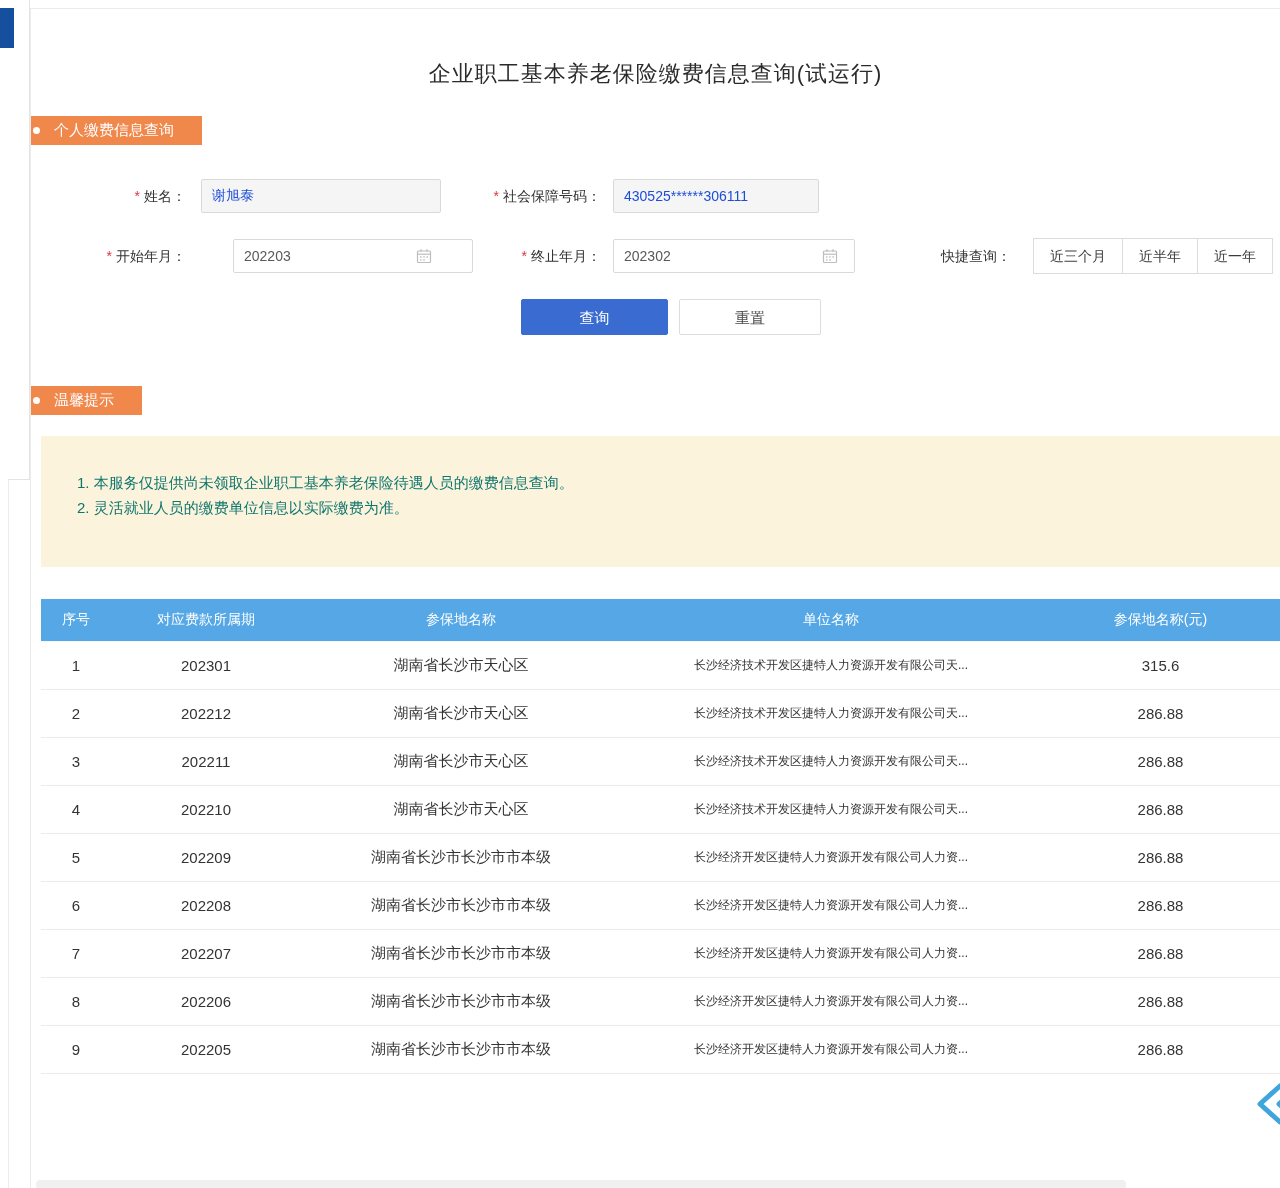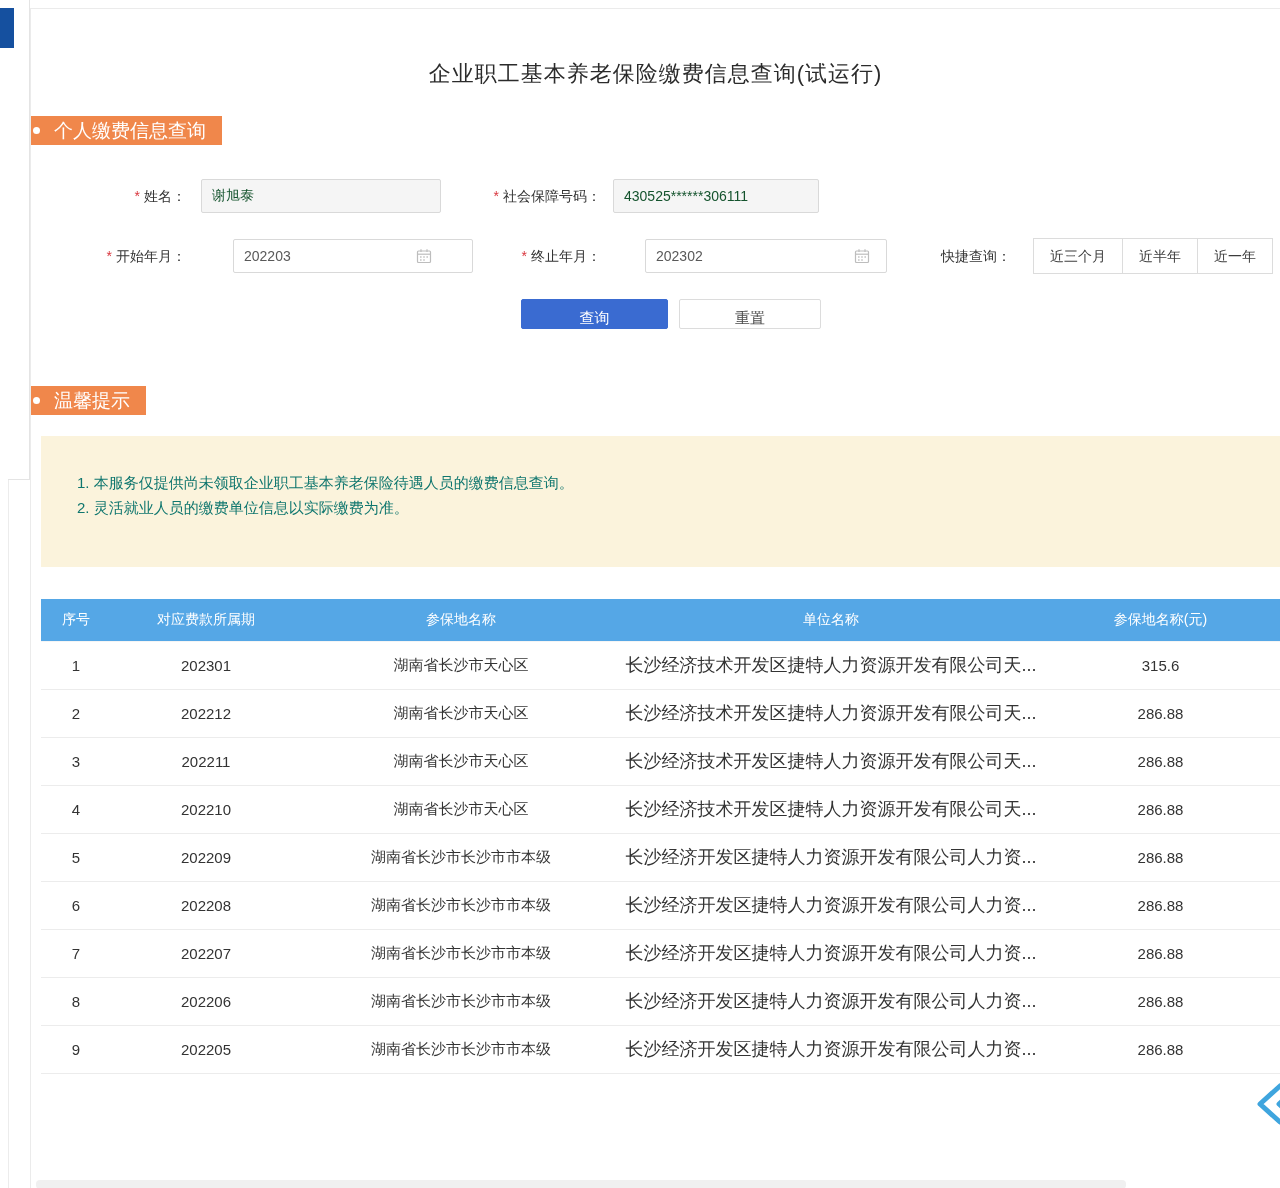--- a/index.html
+++ b/index.html
@@ -14,57 +14,57 @@
 
   
   .main { position:absolute; left:30px; top:8px; width:1250px; height:1180px;
     background:#fff; border-left:1px solid #ebebeb; border-top:1px solid #ebebeb; overflow:hidden; }
 
   .page-title { position:absolute; top:50px; left:0; width:100%; text-align:center;
     font-size:22px; color:#2b2b2b; letter-spacing:1px; }
 
   
   .ribbon { position:absolute; left:-12px; height:29px; background:#f0874b; color:#fff;
-    display:flex; align-items:center; padding:0 16px 0 14px; font-size:19px; }
+    display:flex; align-items:center; padding:0 28px 0 14px; font-size:15px; }
   .ribbon .dot { width:7px; height:7px; border-radius:50%; background:#fff; margin-right:14px; }
   .ribbon-fold { position:absolute; left:-12px; width:12px; height:14px; background:#d8681f;
     clip-path:polygon(0 0,100% 0,100% 100%); }
 
   
   .flabel { position:absolute; height:34px; line-height:34px; font-size:14px; color:#333; text-align:right; white-space:nowrap; }
   .star { color:#d9363e; margin-right:4px; font-size:14px; }
   .finput { position:absolute; height:34px; border:1px solid #d9d9d9; border-radius:2px;
     background:#fff; font-size:14px; color:#595959; padding:0 28px 0 10px;
     font-family:"Liberation Sans","DejaVu Sans",sans-serif; }
-  .finput.disabled { background:#f5f5f5; color:#14532d; padding-right:16px; }
+  .finput.disabled { background:#f5f5f5; color:#1d4ed8; padding-right:16px; }
   .cal-wrap { position:absolute; }
   .cal-icon { position:absolute; right:9px; top:9px; pointer-events:none; }
 
   .quick-group { position:absolute; display:flex; }
   .quick-btn { height:36px; line-height:34px; padding:0 16px; border:1px solid #dcdcdc;
     background:#fff; color:#3c3c3c; font-size:14px; margin-left:-1px; cursor:pointer; white-space:nowrap; }
   .quick-btn:first-child { margin-left:12px; }
 
-  .btn { position:absolute; height:30px; border-radius:2px; font-size:15px; text-align:center;
+  .btn { position:absolute; height:36px; border-radius:2px; font-size:15px; text-align:center;
     line-height:36px; cursor:pointer; }
   .btn-primary { background:#3a6bd1; color:#fff; border:1px solid #3a6bd1; }
   .btn-plain { background:#fff; color:#4a4a4a; border:1px solid #dcdcdc; }
 
   
   .notice { position:absolute; left:10px; right:0; height:131px; background:#fbf3dc;
     padding:34px 20px 0 36px; }
   .notice div { font-size:15px; color:#0f766e; line-height:25px; }
 
   
   .tbl-wrap { position:absolute; left:10px; right:0; top:590px; }
   table { width:100%; border-collapse:collapse; table-layout:fixed; }
   thead th { background:#55a7e6; color:#fff; font-weight:normal; font-size:14px; height:42px; text-align:center; }
   tbody td { height:48px; text-align:center; font-size:15px; color:#333; border-bottom:1px solid #ececec;
     overflow:hidden; white-space:nowrap; }
-  tbody td.company { font-size:18px; }
+  tbody td.company { font-size:12px; }
   tbody tr:first-child td { border-top:1px solid #f5f5f5; }
 
   .collapse-icon { position:absolute; left:1222px; top:1072px; cursor:pointer; }
   .hscrollbar { position:absolute; left:5px; top:1171px; width:1090px; height:9px;
     background:#f0f0f0; border-radius:4px; }
 </style>
 </head>
 <body>
 
 <div class="left-line"></div>
@@ -103,21 +103,21 @@
       <rect x="4" y="8.2" width="1.6" height="1.6" fill="#c9c9c9"></rect>
         <rect x="7.2" y="8.2" width="1.6" height="1.6" fill="#c9c9c9"></rect>
         <rect x="10.4" y="8.2" width="1.6" height="1.6" fill="#c9c9c9"></rect>
       <rect x="4" y="11.2" width="1.6" height="1.6" fill="#c9c9c9"></rect>
         <rect x="7.2" y="11.2" width="1.6" height="1.6" fill="#c9c9c9"></rect>
     </svg>
   </div>
   <div class="flabel" style="left:425px; top:230px; width:145px;">
     <span class="star">*</span><span>终止年月：</span>
   </div>
-  <div class="cal-wrap" style="left:582px; top:230px; width:234px; height:34px;margin-left:32px;">
+  <div class="cal-wrap" style="left:582px; top:230px; width:234px; height:34px;">
     <input class="finput" style="left: 0px; top: 0px; width: 242px;" value="202302">
     <svg class="cal-icon" width="16" height="16" viewBox="0 0 16 16">
       <rect x="1.5" y="3" width="13" height="11.5" rx="1" fill="none" stroke="#bdbdbd" stroke-width="1.2"></rect>
       <line x1="1.5" y1="6.2" x2="14.5" y2="6.2" stroke="#bdbdbd" stroke-width="1.2"></line>
       <line x1="5" y1="1.2" x2="5" y2="4" stroke="#bdbdbd" stroke-width="1.2"></line>
       <line x1="11" y1="1.2" x2="11" y2="4" stroke="#bdbdbd" stroke-width="1.2"></line>
       <rect x="4" y="8.2" width="1.6" height="1.6" fill="#c9c9c9"></rect>
         <rect x="7.2" y="8.2" width="1.6" height="1.6" fill="#c9c9c9"></rect>
         <rect x="10.4" y="8.2" width="1.6" height="1.6" fill="#c9c9c9"></rect>
       <rect x="4" y="11.2" width="1.6" height="1.6" fill="#c9c9c9"></rect>

